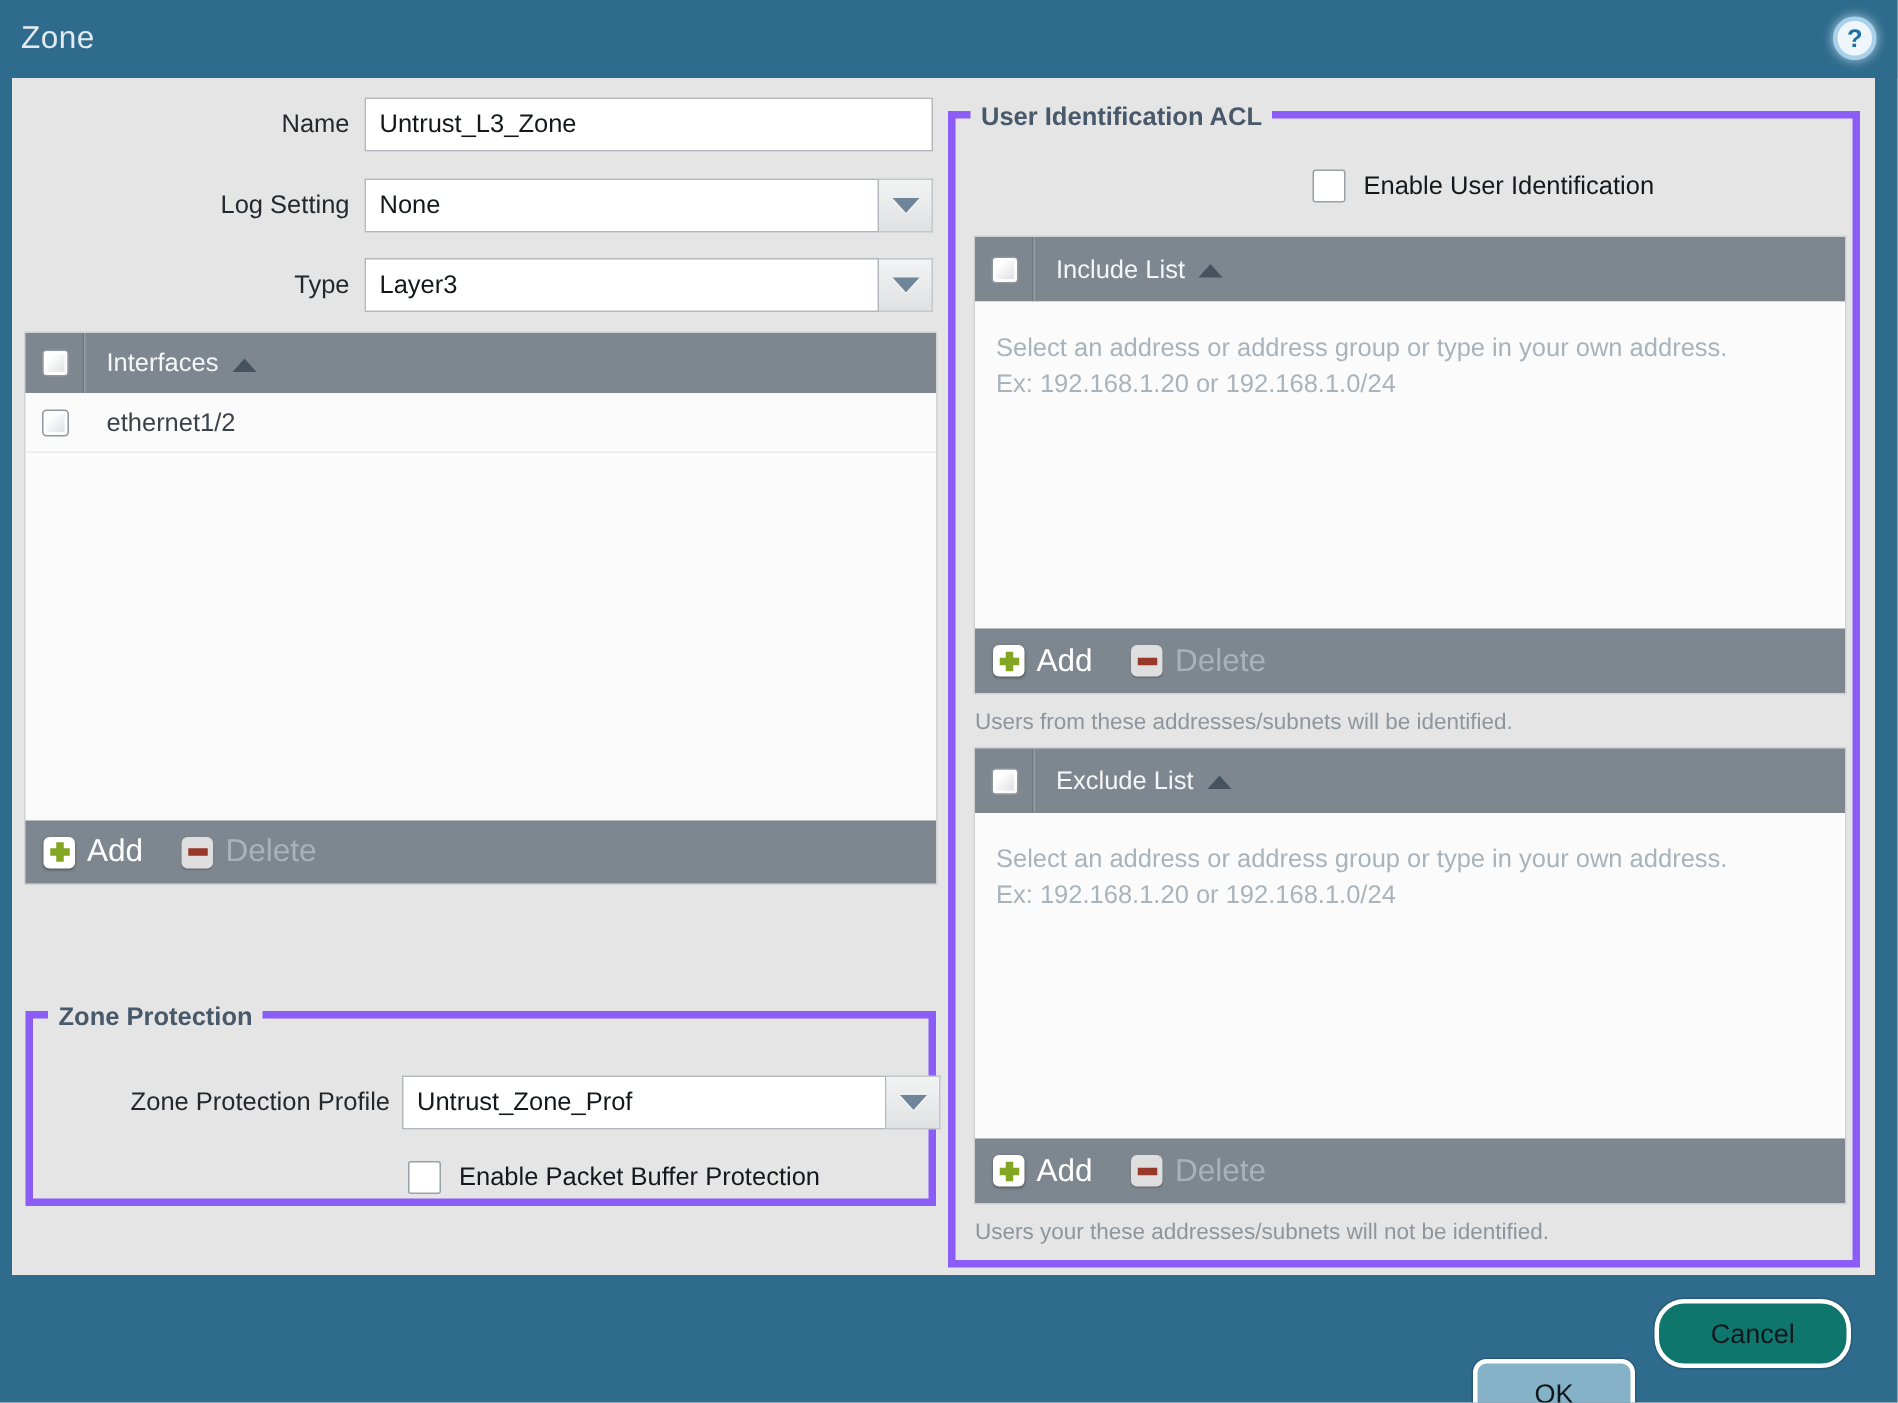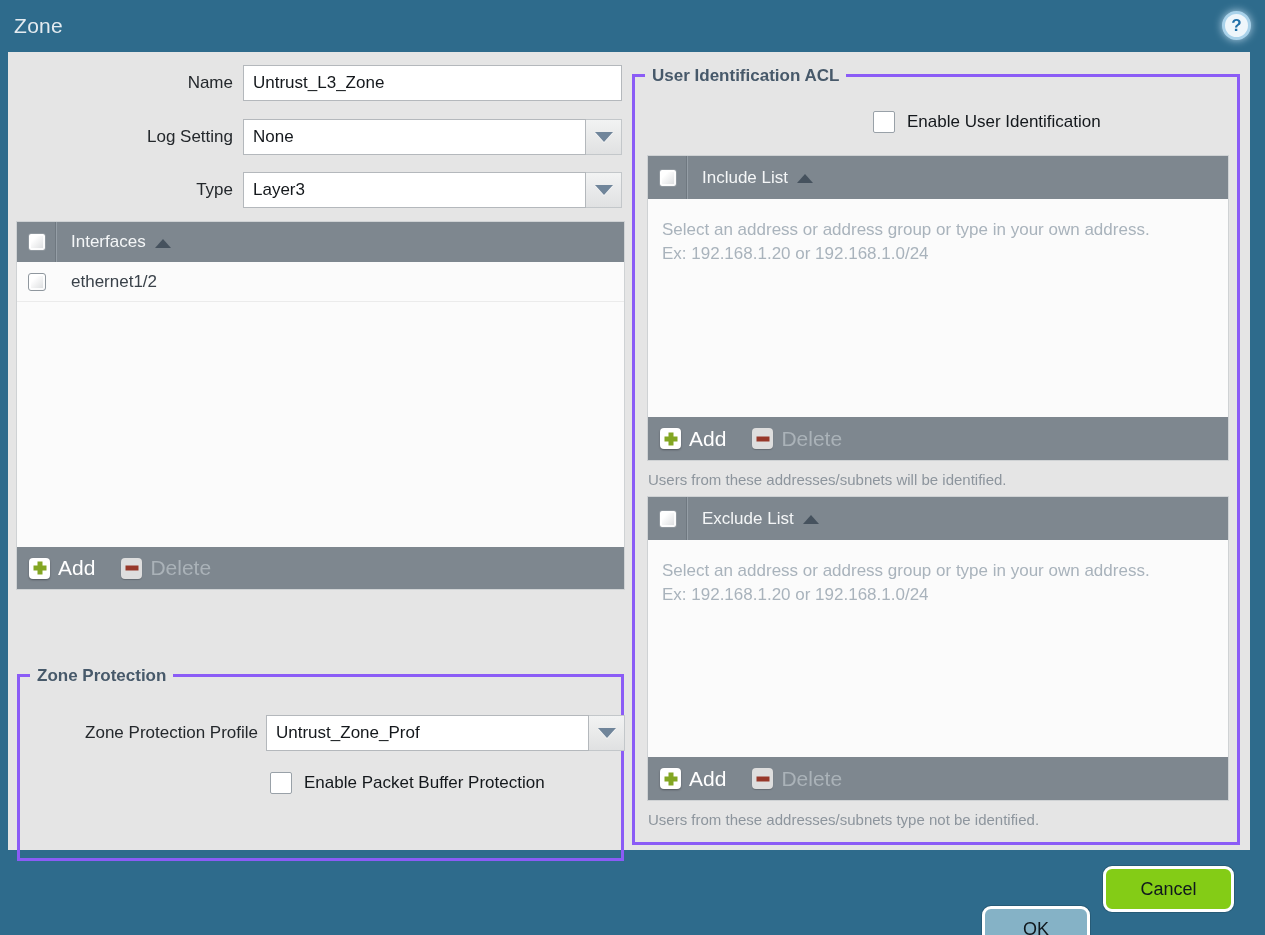--- a/index.html
+++ b/index.html
@@ -100,21 +100,21 @@
   .tool-label { font-size:21px; color:#ffffff; }
   .tool-label.disabled { color:#aab2b8; }
   .tool-btn.disabled { cursor:default; }
 
   .placeholder-text {
     padding:19px 14px; font-size:17px; line-height:1.42; color:#a9b3bc; max-width:540px;
   }
   .helper-text { position:absolute; font-size:15px; color:#8d959d; }
 
   
-  .fset { position:absolute; border:3px solid #8b5cf6; }
+  .fset { position:absolute; border:5px solid #8b5cf6; }
   .fset-legend {
     position:absolute; top:-11px; left:10px; background:#e5e5e5; padding:0 7px;
     font-size:17px; font-weight:bold; color:#47596a;
   }
 
   .cb-plain {
     width:22px; height:22px; background:#fff; border:1px solid #99a1a8;
     border-radius:2px; cursor:pointer; flex:none;
   }
   .cb-row { position:absolute; display:flex; align-items:center; gap:12px; }
@@ -125,21 +125,21 @@
     position:absolute; left:0; bottom:0; width:1265px; height:85px;
     display:flex; justify-content:flex-end; align-items:flex-start;
     gap:13px; padding:16px 31px 0 0;
   }
   .btn {
     height:46px; border:3px solid #ffffff; border-radius:9px;
     font-family:"Liberation Sans", sans-serif; font-size:18px; color:#10181d;
     cursor:pointer; box-shadow:0 0 0 1px rgba(0,0,0,.15);
   }
   .btn-ok { width:108px; background:#85b2c6;margin-top:40px; }
-  .btn-cancel { width:131px; background:#84cc16; }
+  .btn-cancel { width:131px; background:#0f766e;border-radius:20px; }
 </style>
 </head>
 <body>
 
 <div class="titlebar">
   <span class="title">Zone</span>
   <div class="help-icon">?</div>
 </div>
 
 <div class="content">
@@ -186,21 +186,21 @@
         <div class="chip plus-icon"></div>
         <span class="tool-label">Add</span>
       </div>
       <div class="tool-btn disabled">
         <div class="chip dim minus-icon"></div>
         <span class="tool-label disabled">Delete</span>
       </div>
     </div>
   </div>
 
-  <div class="fset" style="left:9px; top:622px; width:607px; height:187px;">
+  <div class="fset" style="left:9px; top:622px; width:607px; height:130px;">
     <span class="fset-legend">Zone Protection</span>
     <span class="form-label" style="left:20px; top:38px; width:218px;">Zone Protection Profile</span>
     <input class="txt-input" style="left: 246px; top: 38px; width: 323px;" value="Untrust_Zone_Prof">
     <div class="dd-btn" style="left:569px; top:38px;">
       <div class="dd-arrow"></div>
     </div>
     <div class="cb-row" style="left:250px; top:95px;">
       <div class="cb-plain"></div>
       <span class="cb-row-label">Enable Packet Buffer Protection</span>
     </div>
@@ -253,20 +253,20 @@
         <div class="tool-btn">
           <div class="chip plus-icon"></div>
           <span class="tool-label">Add</span>
         </div>
         <div class="tool-btn disabled">
           <div class="chip dim minus-icon"></div>
           <span class="tool-label disabled">Delete</span>
         </div>
       </div>
     </div>
-    <span class="helper-text" style="left:13px; top:734px;">Users from these addresses/subnets type not be identified.</span>
+    <span class="helper-text" style="left:13px; top:734px;">Users your these addresses/subnets will not be identified.</span>
   </div>
 </div>
 
 <div class="action-bar">
   <button class="btn btn-ok">OK</button>
   <button class="btn btn-cancel">Cancel</button>
 </div>
 
 </body></html>

